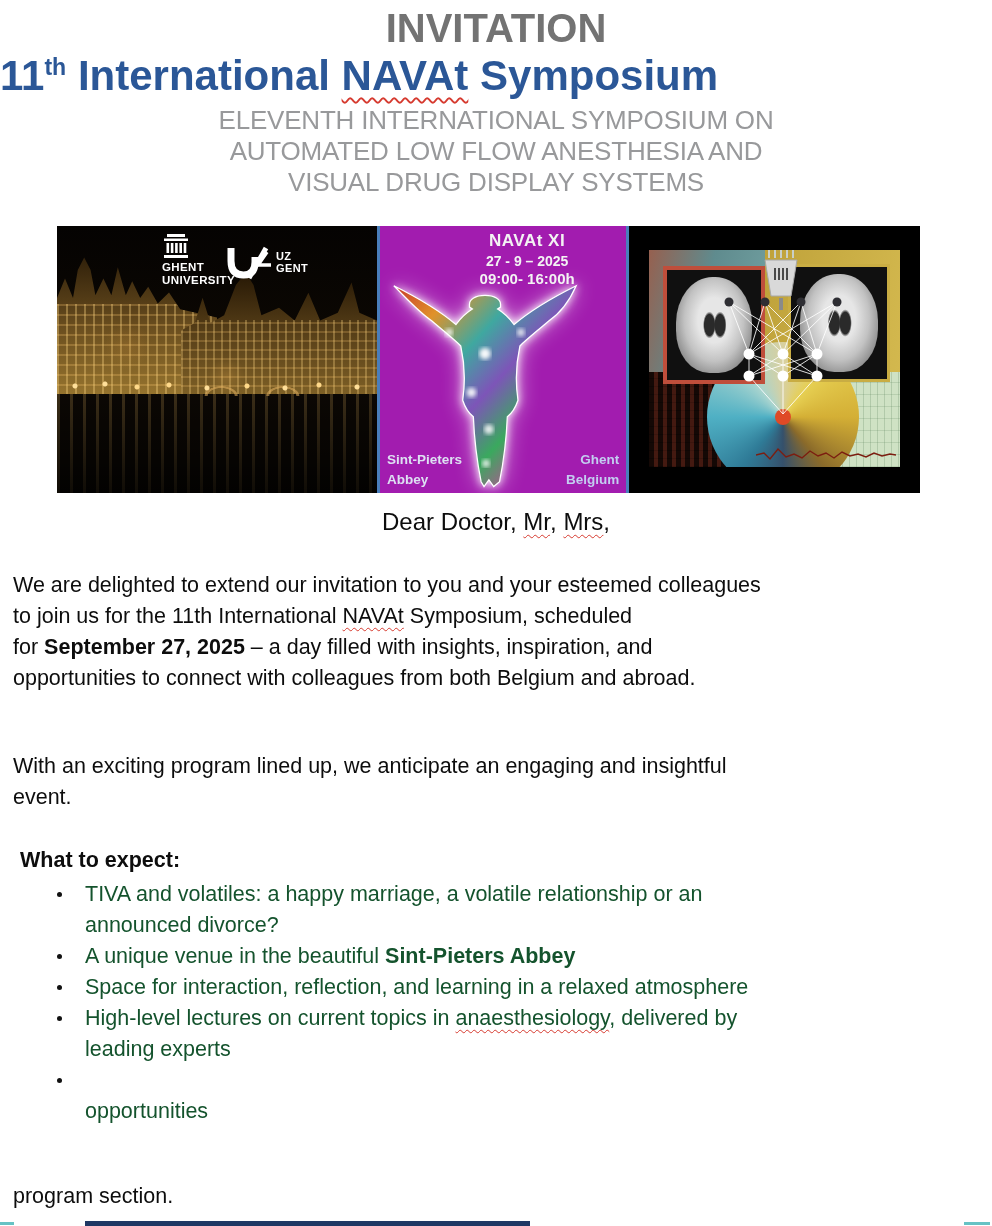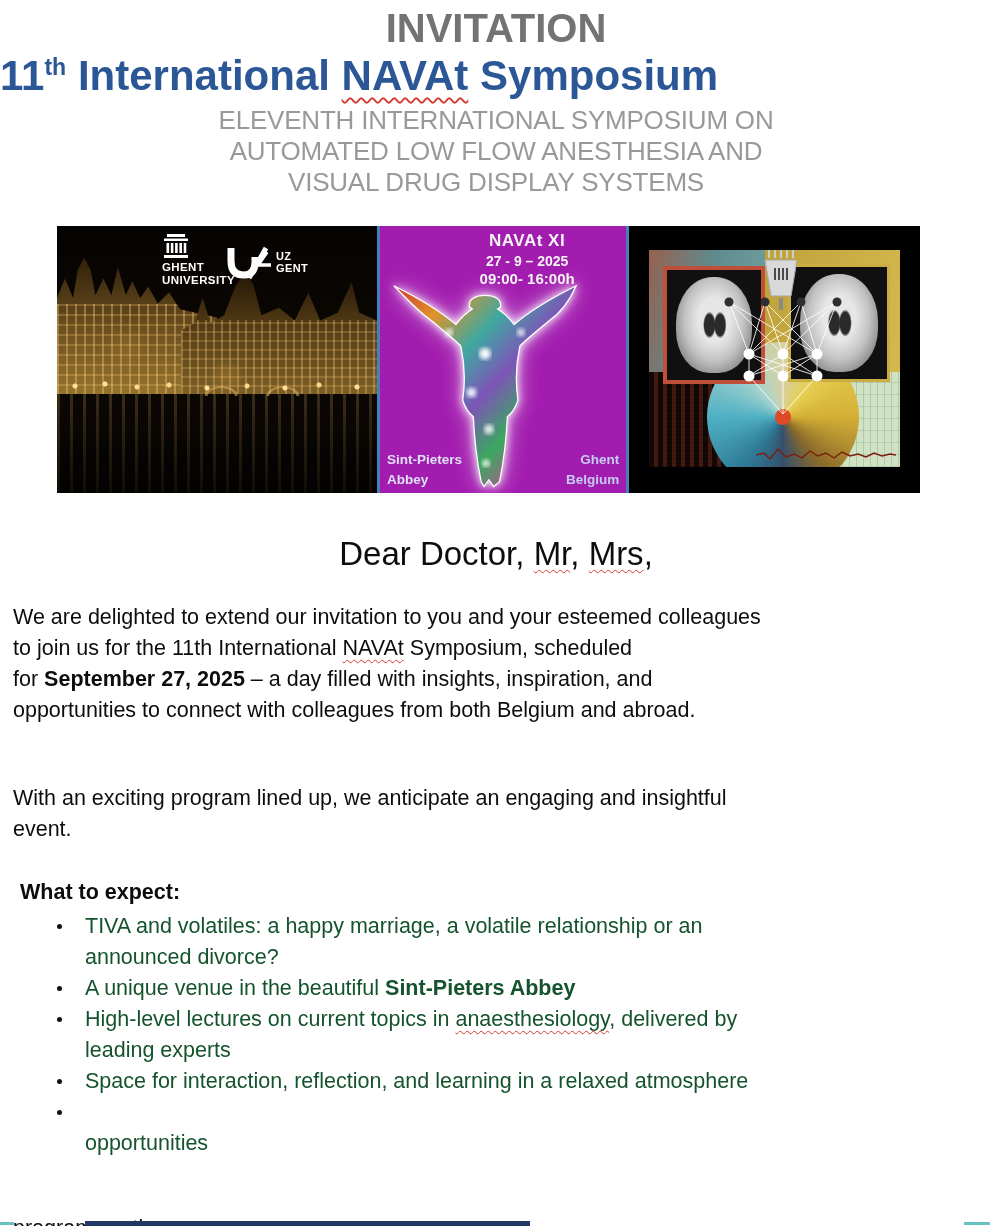--- a/index.html
+++ b/index.html
@@ -86,21 +86,21 @@
      background:radial-gradient(ellipse 12% 20% at 44% 50%,#2a2a2a 0 55%,transparent 70%),
                 radial-gradient(ellipse 12% 20% at 58% 50%,#2a2a2a 0 55%,transparent 70%),
                 radial-gradient(ellipse at 50% 45%,#e6e6e6 0 30%,#c2c2c2 55%,#8a8a8a 78%,#3a3a3a 96%);}
   .disk{position:absolute;left:58px;top:92px;width:152px;height:150px;border-radius:50%;z-index:2;
      background:conic-gradient(from 0deg at 50% 50%,#d8d0a0 0deg,#e6cf52 40deg,#d4af35 90deg,#8a6a2a 140deg,#35506b 180deg,#2f7b97 220deg,#4fb0c4 270deg,#a8d4cf 320deg,#d8d0a0 360deg);}
   .disk::after{content:"";position:absolute;left:50%;top:50%;width:16px;height:16px;margin:-8px 0 0 -8px;border-radius:50%;background:#df4a26;}
   .net{position:absolute;left:64px;top:42px;width:140px;height:135px;z-index:4;}
   .device{position:absolute;left:104px;top:-4px;width:56px;height:66px;z-index:4;}
   .eeg{position:absolute;right:4px;bottom:4px;width:140px;height:20px;z-index:3;}
   
-  .salutation{margin-top:44px;text-align:center;font-size:33px;line-height:34px;color:#0d0d0d;}
+  .salutation{margin-top:12px;text-align:center;font-size:24px;line-height:34px;color:#0d0d0d;}
   .para{margin:31px 30px 0 13px;font-size:21.5px;line-height:31px;color:#0d0d0d;}
   .para.gap2{margin-top:57px;}
   .expect{margin:32px 30px 0 20px;font-size:21.5px;line-height:31px;font-weight:bold;color:#0d0d0d;}
   ul.expect-list{margin:3px 30px 0 13px;padding:0;list-style:none;font-size:21.5px;line-height:31px;color:#14532d;}
   ul.expect-list li{position:relative;padding-left:72px;}
   ul.expect-list li::before{content:"";position:absolute;left:44px;top:13px;width:5px;height:5px;border-radius:50%;background:#111;}
   .closing{margin:23px 30px 0 13px;font-size:21.5px;line-height:31px;color:#0d0d0d;}
   b{font-weight:bold;}
   
   .bottom-rule{position:absolute;left:85px;bottom:0;width:445px;height:5px;background:#1f3864;}
@@ -238,22 +238,22 @@
 
   <p class="para"><span>We are delighted to extend our invitation to you and your esteemed colleagues</span><br><span>to join us for the 11th International </span><span class="sq">NAVAt</span><span> Symposium, scheduled</span><br><span>for </span><b>September 27, 2025</b><span> – a day filled with insights, inspiration, and</span><br><span>opportunities to connect with colleagues from both Belgium and abroad.</span></p>
 
   <p class="para gap2"><span>With an exciting program lined up, we anticipate an engaging and insightful</span><br><span>event.</span></p>
 
   <div class="expect">What to expect:</div>
 
   <ul class="expect-list">
     <li><span>TIVA and volatiles: a happy marriage, a volatile relationship or an</span><br><span>announced divorce?</span></li>
     <li><span>A unique venue in the beautiful </span><b>Sint-Pieters Abbey</b></li>
+    <li><span>Space for interaction, reflection, and learning in a relaxed atmosphere</span></li>
     <li><span>High-level lectures on current topics in </span><span class="sq">anaesthesiology</span><span>, delivered by</span><br><span>leading experts</span></li>
-    <li><span>Space for interaction, reflection, and learning in a relaxed atmosphere</span></li>
     <li><br><span>opportunities</span></li>
   </ul>
 
   <p class="closing"><br><span>program section.</span></p>
 
   <div class="bottom-rule"></div>
   <div class="corner-teal l"></div>
   <div class="corner-teal r"></div>
 </div>
 

